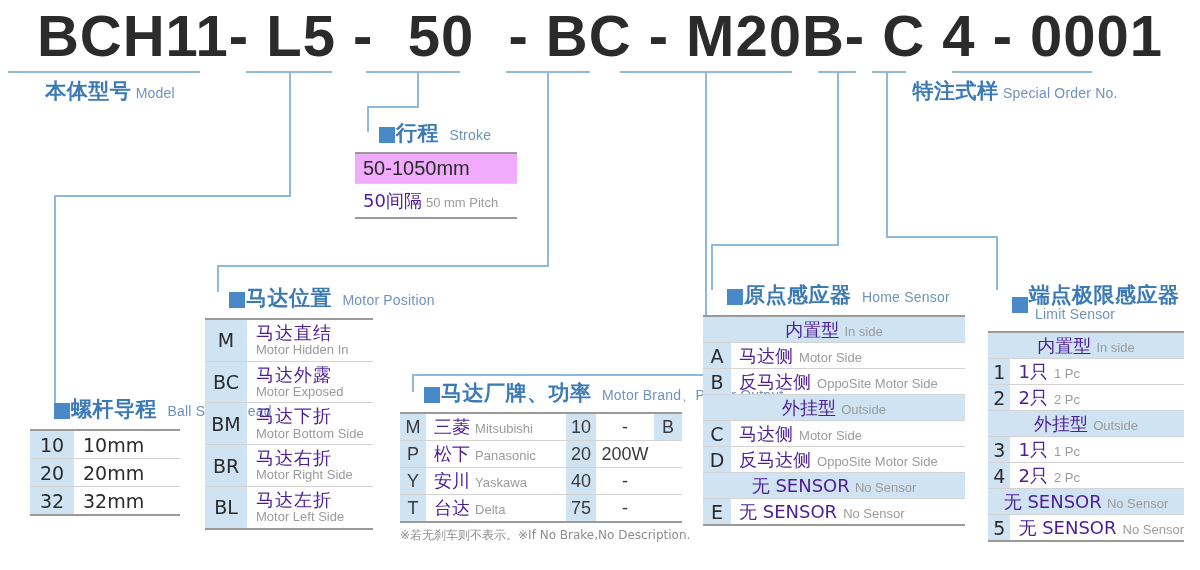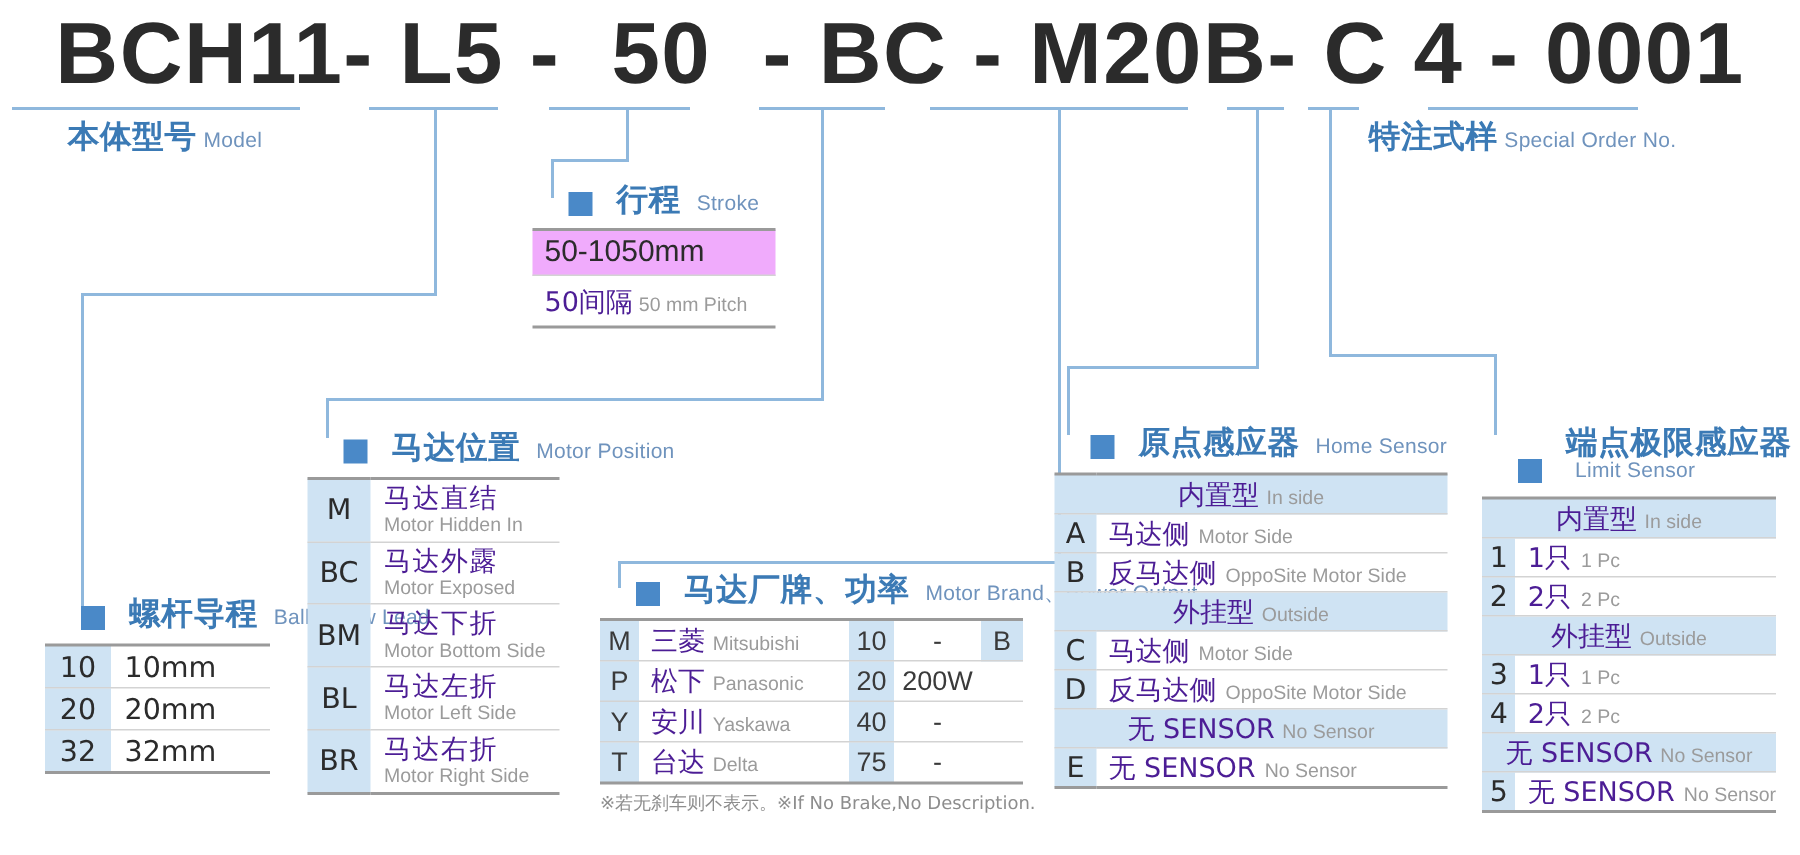--- a/index.html
+++ b/index.html
@@ -20,21 +20,21 @@
     font-size:58px;font-weight:700;letter-spacing:1px;
     color:#2b2b2b;white-space:pre;
     font-family:"Liberation Sans","DejaVu Sans",sans-serif;
   }
 
   
   #leaders{position:absolute;left:0;top:0;width:1200px;height:570px;}
 
   
   .block{position:absolute;}
-  .blk-head{display:flex;align-items:flex-end;gap:16px;line-height:1;padding-left:24px;}
+  .blk-head{display:flex;align-items:center;gap:1px;line-height:1;padding-left:24px;}
   .sq{
     width:16px;height:16px;background:#4a89c8;flex:0 0 16px;margin-top:4px;
   }
   .head-text{display:block;}
   .zh-title{
     font-size:21px;font-weight:700;color:#3b7ab5;letter-spacing:0.5px;
     font-family:"DejaVu Sans","Liberation Sans",sans-serif;
     white-space:nowrap;line-height:1.05;
   }
   .en-title{
@@ -250,31 +250,31 @@
         </td>
       </tr>
       <tr>
         <td class="code-cell">BM</td>
         <td class="two-line">
           <span class="zh">马达下折</span>
           <span class="en">Motor Bottom Side</span>
         </td>
       </tr>
       <tr>
+        <td class="code-cell">BR</td>
+        <td class="two-line">
+          <span class="zh">马达右折</span>
+          <span class="en">Motor Right Side</span>
+        </td>
+      </tr>
+      <tr>
         <td class="code-cell">BL</td>
         <td class="two-line">
           <span class="zh">马达左折</span>
           <span class="en">Motor Left Side</span>
-        </td>
-      </tr>
-      <tr>
-        <td class="code-cell">BR</td>
-        <td class="two-line">
-          <span class="zh">马达右折</span>
-          <span class="en">Motor Right Side</span>
         </td>
       </tr>
     </tbody>
       </table>
   </div>
 
   <div class="block" id="blk-brand">
     <div class="blk-head">
       <span class="sq"></span>
       <span class="head-text">

